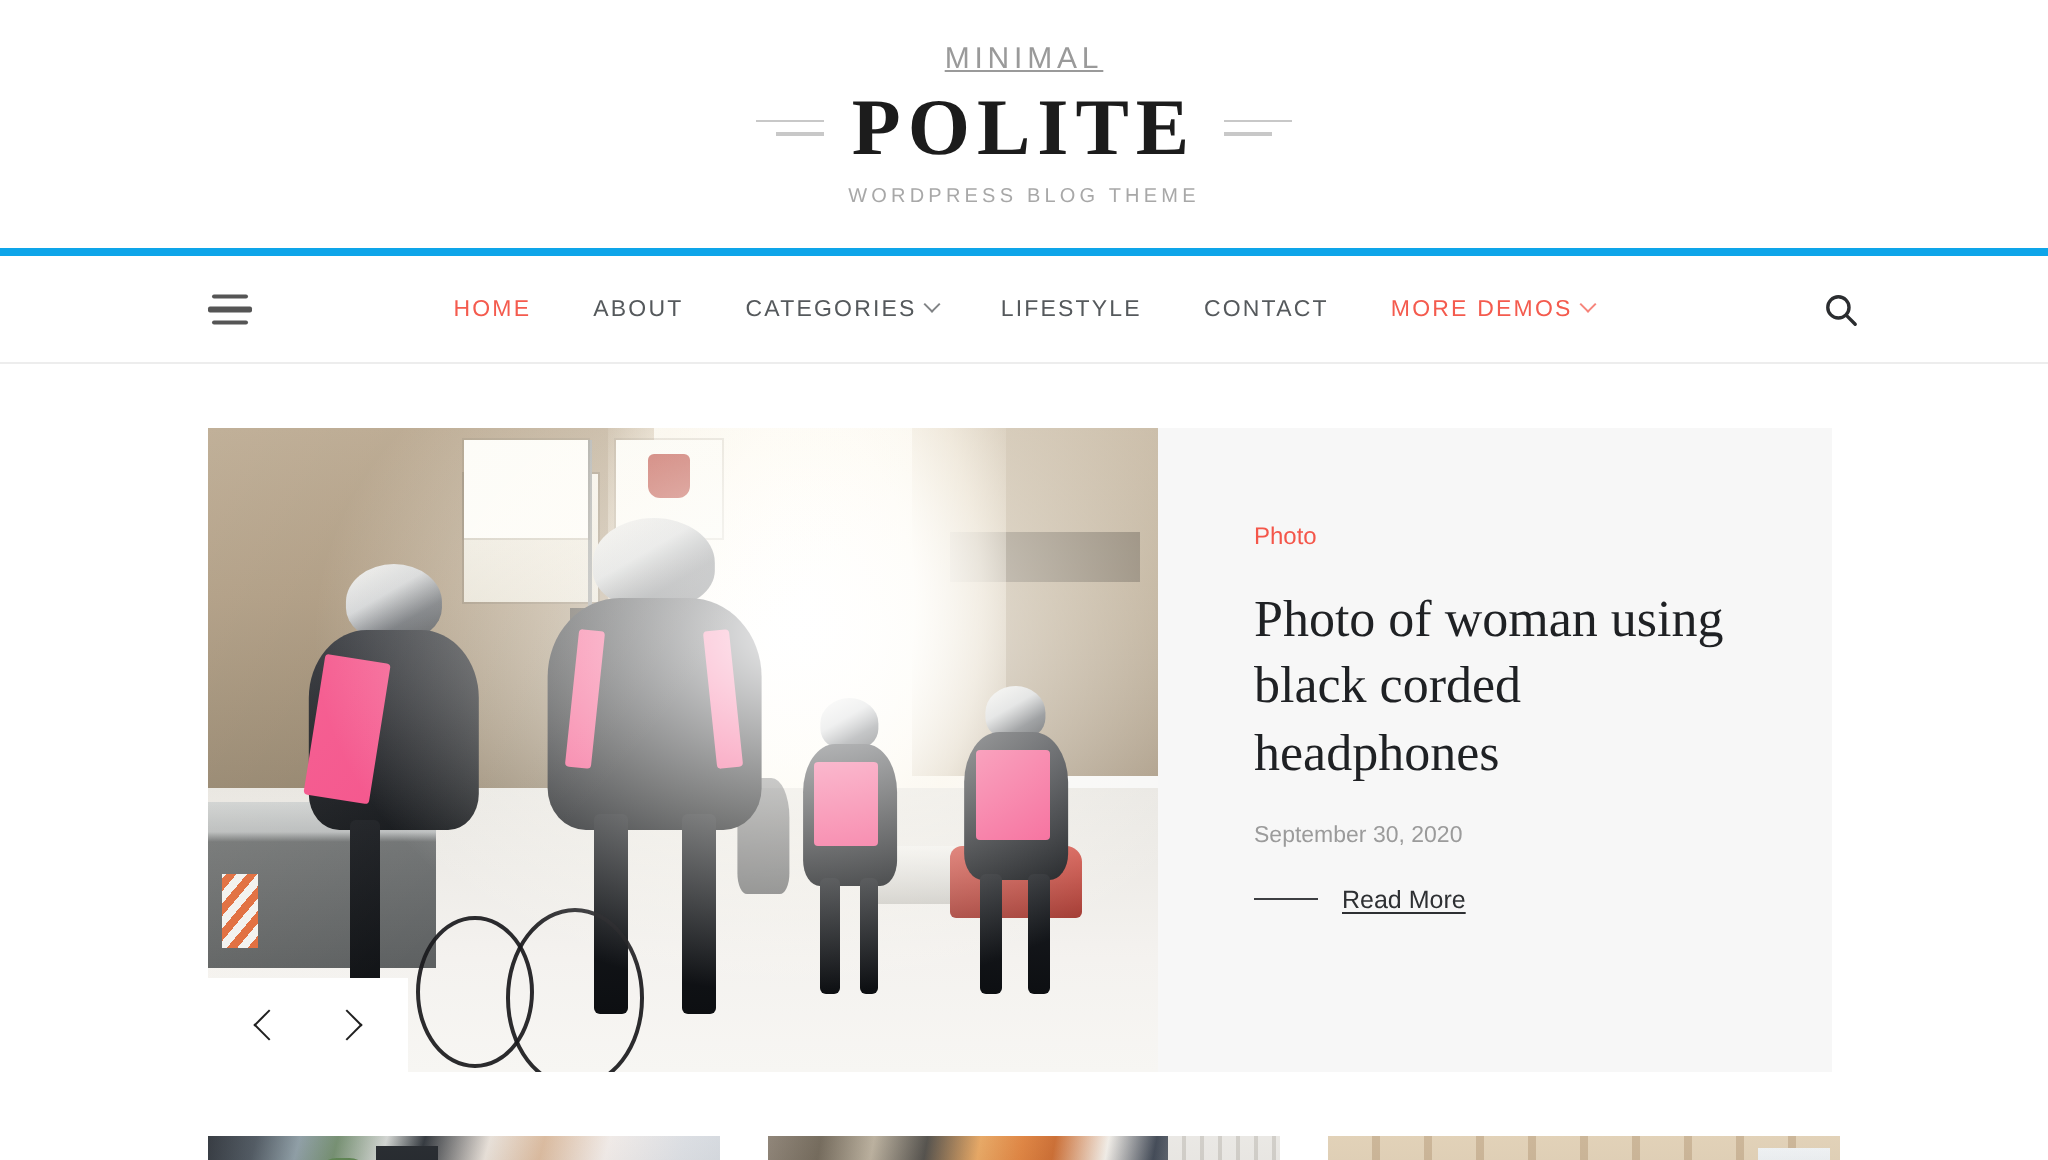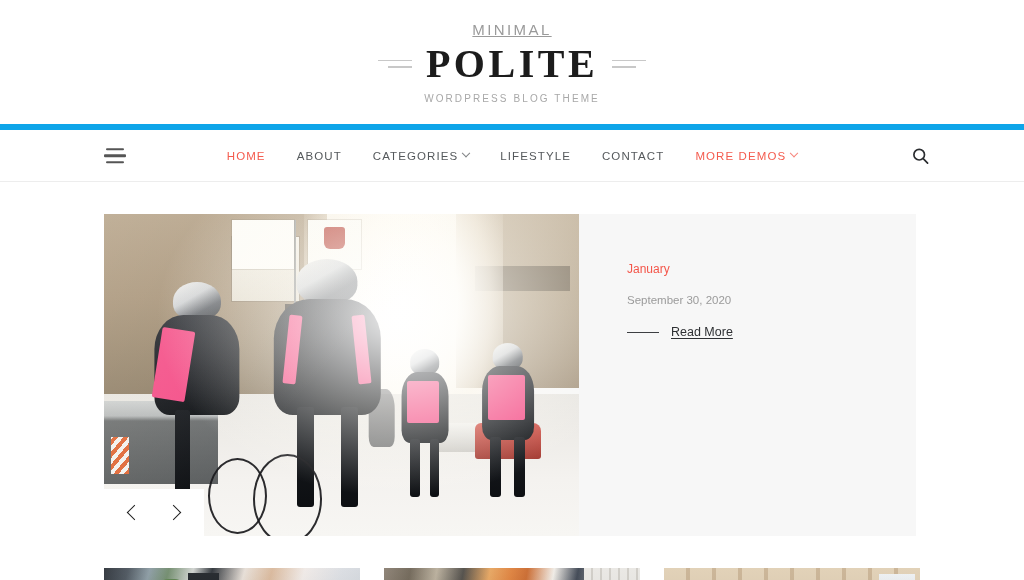--- a/index.html
+++ b/index.html
@@ -35,21 +35,21 @@
     letter-spacing: 3.5px; color: #1c1c1c; line-height: 1;
   }
   .logo-tagline-bottom {
     font-size: 10px; letter-spacing: 2.1px; color: #a8a8a8;
     text-transform: uppercase; margin-top: 9px;
   }
 
   
   .navbar {
     height: 58px;
-    border-top: 6px solid #0ea5e9;
+    border-top: 4px solid #0ea5e9;
     border-bottom: 1px solid #ededed;
     display: flex; align-items: center;
     padding: 0 0 0 0;
     position: relative;
     background: #fff;
   }
   .hamburger {
     position: absolute; left: 104px; top: 50%; transform: translateY(-50%);
     width: 22px; display: flex; flex-direction: column; gap: 4px; cursor: pointer;
   }
@@ -429,21 +429,22 @@
         <div class="warm-wash"></div>
       </div>
 
       <div class="carousel-nav">
         <span class="arrow prev"></span>
         <span class="arrow next"></span>
       </div>
     </figure>
 
     <div class="hero-text">
-      <a class="cat-link">January</a>
+      <a class="cat-link">Photo</a>
+      <h2 class="post-title">Photo of woman using black corded headphones</h2>
       <div class="post-date">September 30, 2020</div>
       <div class="read-more-row">
         <span class="rm-dash"></span>
         <a class="read-more">Read More</a>
       </div>
     </div>
 
   </div>
 </section>
 

